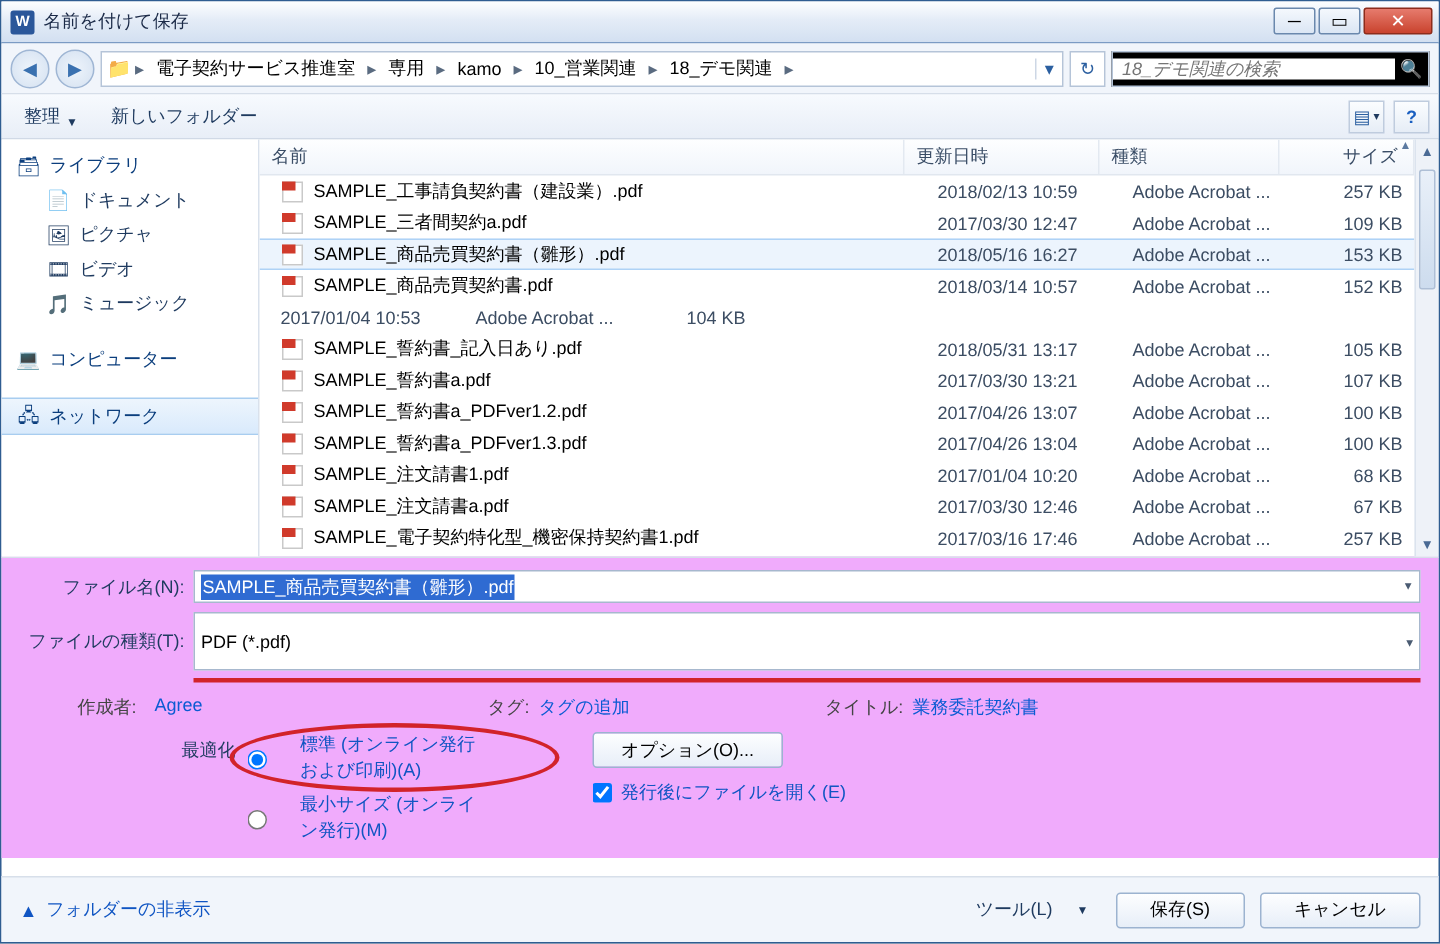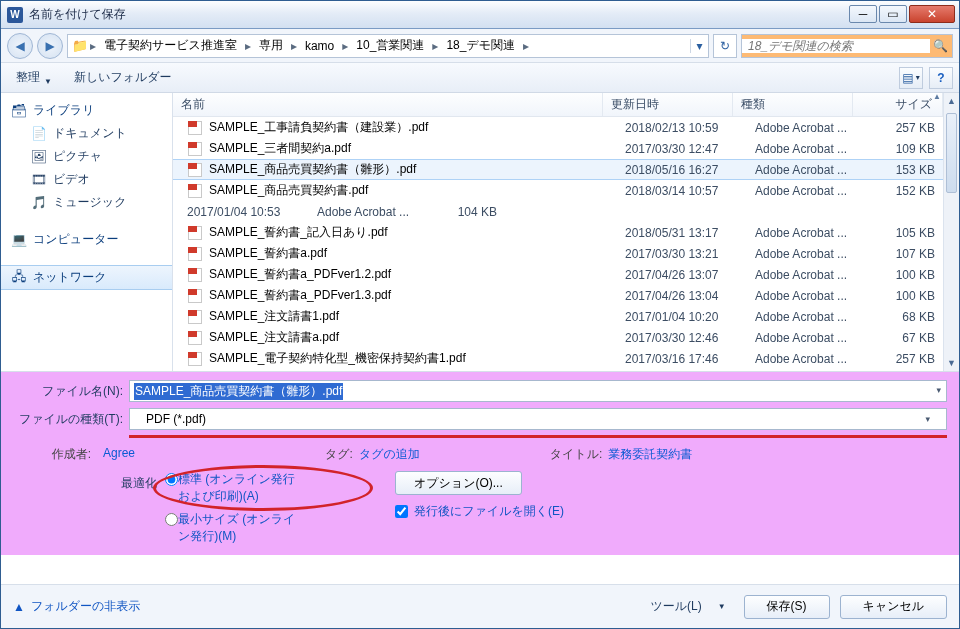--- a/index.html
+++ b/index.html
@@ -11,21 +11,21 @@
   .wbtns{display:flex;height:20px;margin-right:4px}
   .wb{width:28px;height:18px;margin-left:2px;border:1px solid #6a88ad;background:linear-gradient(#f4f8fd,#dbe6f4);display:flex;align-items:center;justify-content:center;border-radius:2px}
   .wb.close{width:46px;background:linear-gradient(#e67b6d,#c9432e);border-color:#8d2c1b;color:#fff}
   .breadcrumb{height:34px;display:flex;align-items:center;padding:4px 6px;gap:4px;background:#f1f5fb;border-bottom:1px solid #d6dee9}
   .navbtn{width:26px;height:26px;border-radius:50%;background:radial-gradient(#eef4fb,#d4e1f1);border:1px solid #9fb6d4;display:flex;align-items:center;justify-content:center;color:#3a71b0}
   .bcbar{flex:1;height:24px;border:1px solid #b5c4d8;background:#fff;display:flex;align-items:center;overflow:hidden;padding-left:4px}
   .bcseg{padding:0 6px;height:100%;display:flex;align-items:center;white-space:nowrap}
   .chev{color:#5a6b80;padding:0 2px}
   .bcdrop{width:18px;border-left:1px solid #cdd7e5;display:flex;align-items:center;justify-content:center;color:#2b5fa0}
   .refresh{width:24px;height:24px;border:1px solid #b5c4d8;background:#fff;display:flex;align-items:center;justify-content:center;color:#2b5fa0}
-  .search{width:212px;height:24px;border:1px solid #b5c4d8;background:#fdba74;display:flex;align-items:center}
+  .search{width:212px;height:24px;border:1px solid #b5c4d8;background:#000000;display:flex;align-items:center}
   .search input{flex:1;border:0;outline:0;padding:0 6px;color:#7a8aa0;font-style:italic}
   .sicon{width:22px;display:flex;align-items:center;justify-content:center;color:#2b5fa0}
   .toolbar{height:30px;background:linear-gradient(#f7fafe,#e8eef7);border-bottom:1px solid #d0d9e6;display:flex;align-items:center;padding:0 6px;gap:4px}
   .tbtn{padding:4px 8px;border:1px solid transparent;border-radius:2px;display:flex;align-items:flex-end;gap:4px;color:#1e3a5f}
   .tdrop{font-size:8px;color:#1e3a5f}
   .tspacer{flex:1}
   .viewbtn{width:24px;height:22px;border:1px solid #bfccde;background:linear-gradient(#fbfdff,#e6edf6);display:flex;align-items:center;justify-content:center;margin-left:2px;color:#2b5fa0}
   .side{width:172px;border-right:1px solid #d9e1ec;background:#fff;overflow:auto;padding:6px 0}
   .sgroup{margin-bottom:14px}
   .shead{display:flex;align-items:center;gap:6px;padding:3px 10px;color:#0b3e7d}
@@ -52,32 +52,32 @@
   .pdficon::before{content:"";position:absolute;inset:1px;background:#fff;border:1px solid #c9c9c9}
   .pdficon::after{content:"";position:absolute;left:1px;top:1px;width:9px;height:6px;background:#d03a2b}
 
   .bottom{border-top:1px solid #d7dfea;padding:8px 12px 10px 12px;background:#f0abfc}
   .formrow{display:flex;align-items:center;margin-bottom:6px}
   .flabel{width:116px;text-align:right;padding-right:6px;color:#1e3a5f}
   .ffield{flex:1;position:relative}
   .txt{width:100%;height:22px;border:1px solid #a7b8ce;padding:0 20px 0 4px;background:#fff}
   .txt.sel{background:#fff;}
   .seltext{position:absolute;left:5px;top:3px;background:#2f6bd2;color:#fff;padding:0 1px}
-  .dd{width:100%;height:22px;border:1px solid #a7b8ce;background:#fff;display:flex;align-items:center;padding:0 16px;justify-content:space-between}
+  .dd{width:100%;height:39px;border:1px solid #a7b8ce;background:#fff;display:flex;align-items:center;padding:0 4px;justify-content:space-between}
   .ddarrow{font-size:9px;color:#4a5b72}
   .underline-red{height:4px;background:transparent;border-bottom:3px solid #d2232a;margin-top:-2px;margin-bottom:4px;margin-left:116px}
 
   .metarow{display:flex;align-items:flex-start;padding:4px 0 8px 0}
   .metal{color:#444;margin-right:6px}
   .metav{color:#0b5bd3}
 
   .optrow{display:flex;align-items:flex-start;padding-left:0}
   .optlabel{width:152px;text-align:right;padding-right:8px;color:#1e3a5f;padding-top:4px}
   .radios{display:flex;flex-direction:column;gap:6px;width:200px}
-  .radio{display:flex;align-items:flex-start;gap:0}
+  .radio{display:flex;align-items:center;gap:22px}
   .radio input{margin-top:2px}
   .radio .rt{color:#1055c3}
   .ellipse{position:relative}
   .ellipse::after{content:"";position:absolute;left:-12px;top:-6px;right:-8px;bottom:-6px;border:3px solid #d2232a;border-radius:50%/50%;pointer-events:none}
 
   .optcol2{display:flex;flex-direction:column;gap:8px;align-items:flex-start;margin-left:30px}
   .btn{height:24px;padding:0 18px;border:1px solid #9cb3d0;background:linear-gradient(#fdfeff,#e7eef8);border-radius:3px}
   .chk{display:flex;align-items:flex-start;gap:6px}
   .chk input{margin-top:2px}
   .chk .ct{color:#1055c3}

